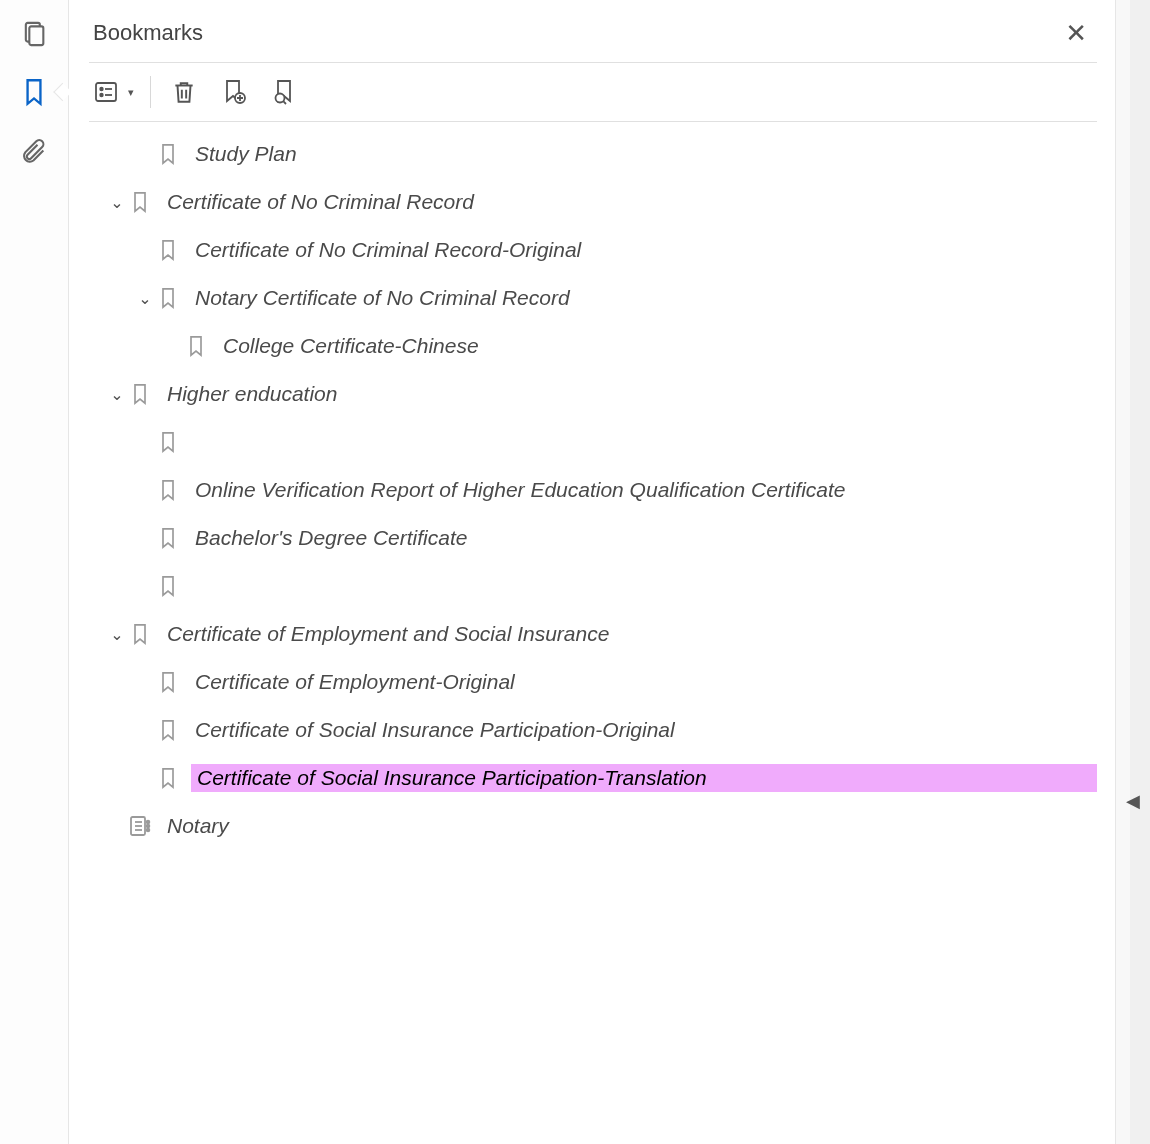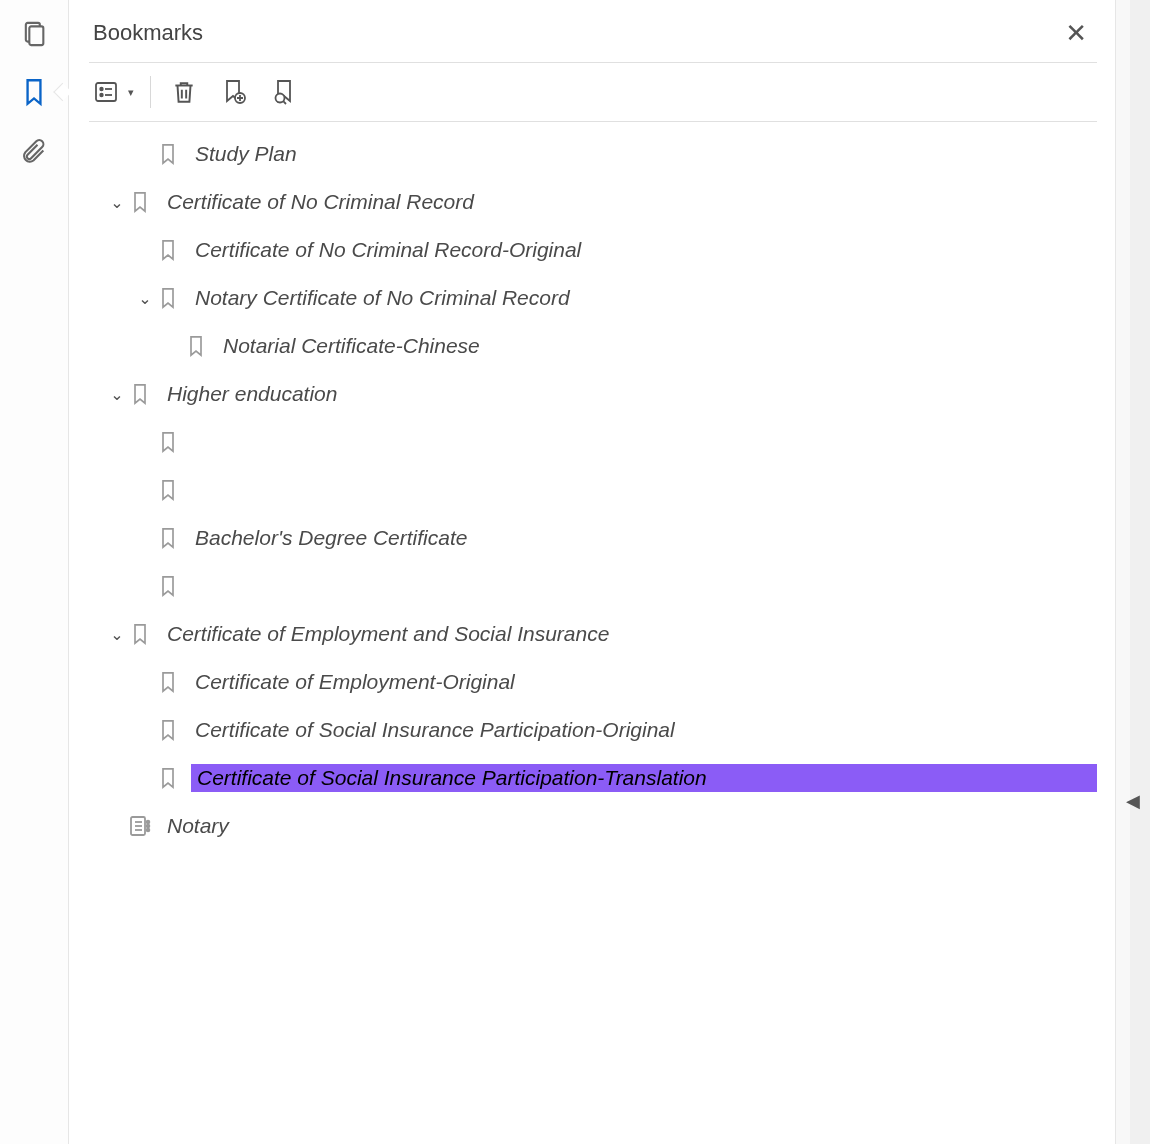--- a/index.html
+++ b/index.html
@@ -117,21 +117,21 @@
     color:#9a9a9a;
     margin-right:10px;
   }
   .label {
     padding: 2px 4px;
     font-size: 21px;
     color:#4a4a4a;
     font-style:italic;
   }
   .label.selected {
-    background:#8b5cf6;
+    background:#f0abfc;
     color:#000;
     padding:2px 6px;
     flex: 1;
   }
   .indent-0 .pad { width: 18px; }
   .indent-1 .pad { width: 46px; }
   .indent-2 .pad { width: 74px; }
   .pad { flex:0 0 auto; }
 
   
@@ -265,21 +265,21 @@
           <span class="label">Notary Certificate of No Criminal Record</span>
         </div>
         <div class="node indent-2">
           <span class="pad"></span>
           <span class="chevron empty"></span>
           <span class="bm-icon">
             <svg width="20" height="26" viewBox="0 0 24 28" fill="none" stroke="currentColor" stroke-width="2">
     <path d="M6 3h12v22l-6-5-6 5z"></path>
             </svg>
           </span>
-          <span class="label">Notarial Certificate-Chinese</span>
+          <span class="label">College Certificate-Chinese</span>
         </div>
         <div class="node indent-0">
           <span class="pad"></span>
           <span class="chevron">⌄</span>
           <span class="bm-icon">
             <svg width="20" height="26" viewBox="0 0 24 28" fill="none" stroke="currentColor" stroke-width="2">
     <path d="M6 3h12v22l-6-5-6 5z"></path>
             </svg>
           </span>
           <span class="label">Higher enducation</span>
@@ -294,20 +294,21 @@
           </span>
         </div>
         <div class="node indent-1">
           <span class="pad"></span>
           <span class="chevron empty"></span>
           <span class="bm-icon">
             <svg width="20" height="26" viewBox="0 0 24 28" fill="none" stroke="currentColor" stroke-width="2">
     <path d="M6 3h12v22l-6-5-6 5z"></path>
             </svg>
           </span>
+          <span class="label">Online Verification Report of Higher Education Qualification Certificate</span>
         </div>
         <div class="node indent-1">
           <span class="pad"></span>
           <span class="chevron empty"></span>
           <span class="bm-icon">
             <svg width="20" height="26" viewBox="0 0 24 28" fill="none" stroke="currentColor" stroke-width="2">
     <path d="M6 3h12v22l-6-5-6 5z"></path>
             </svg>
           </span>
           <span class="label">Bachelor's Degree Certificate</span>

